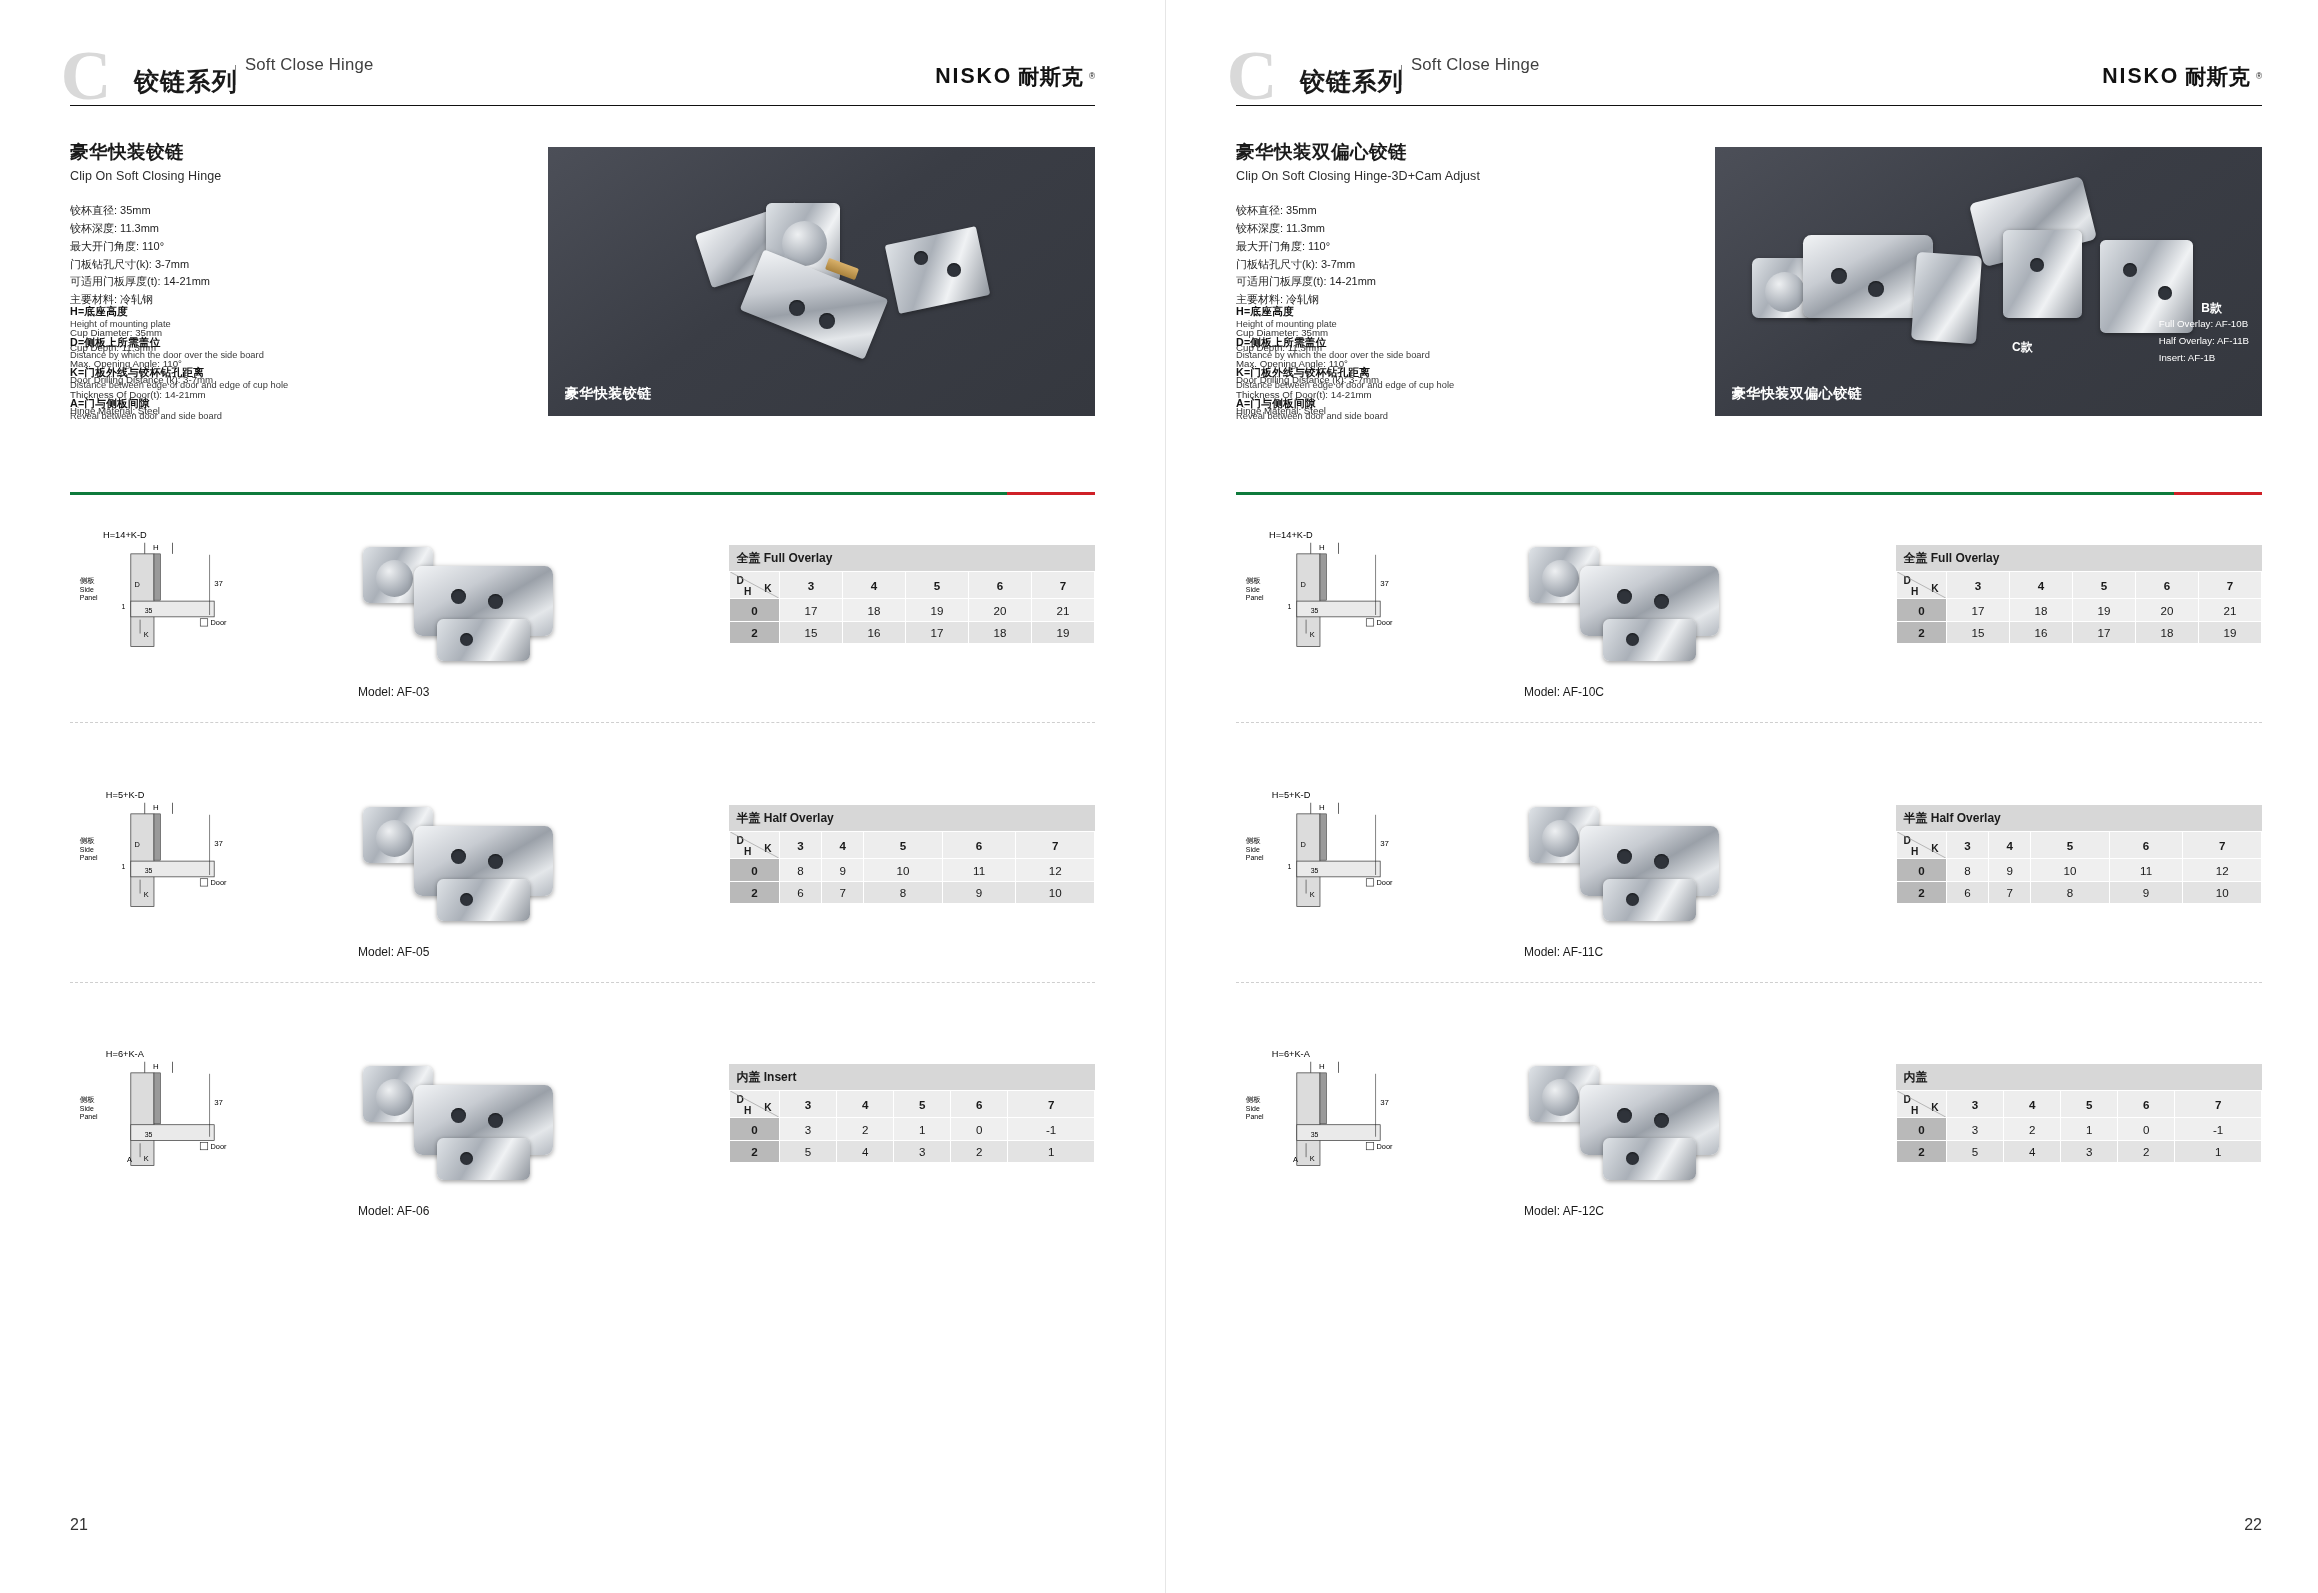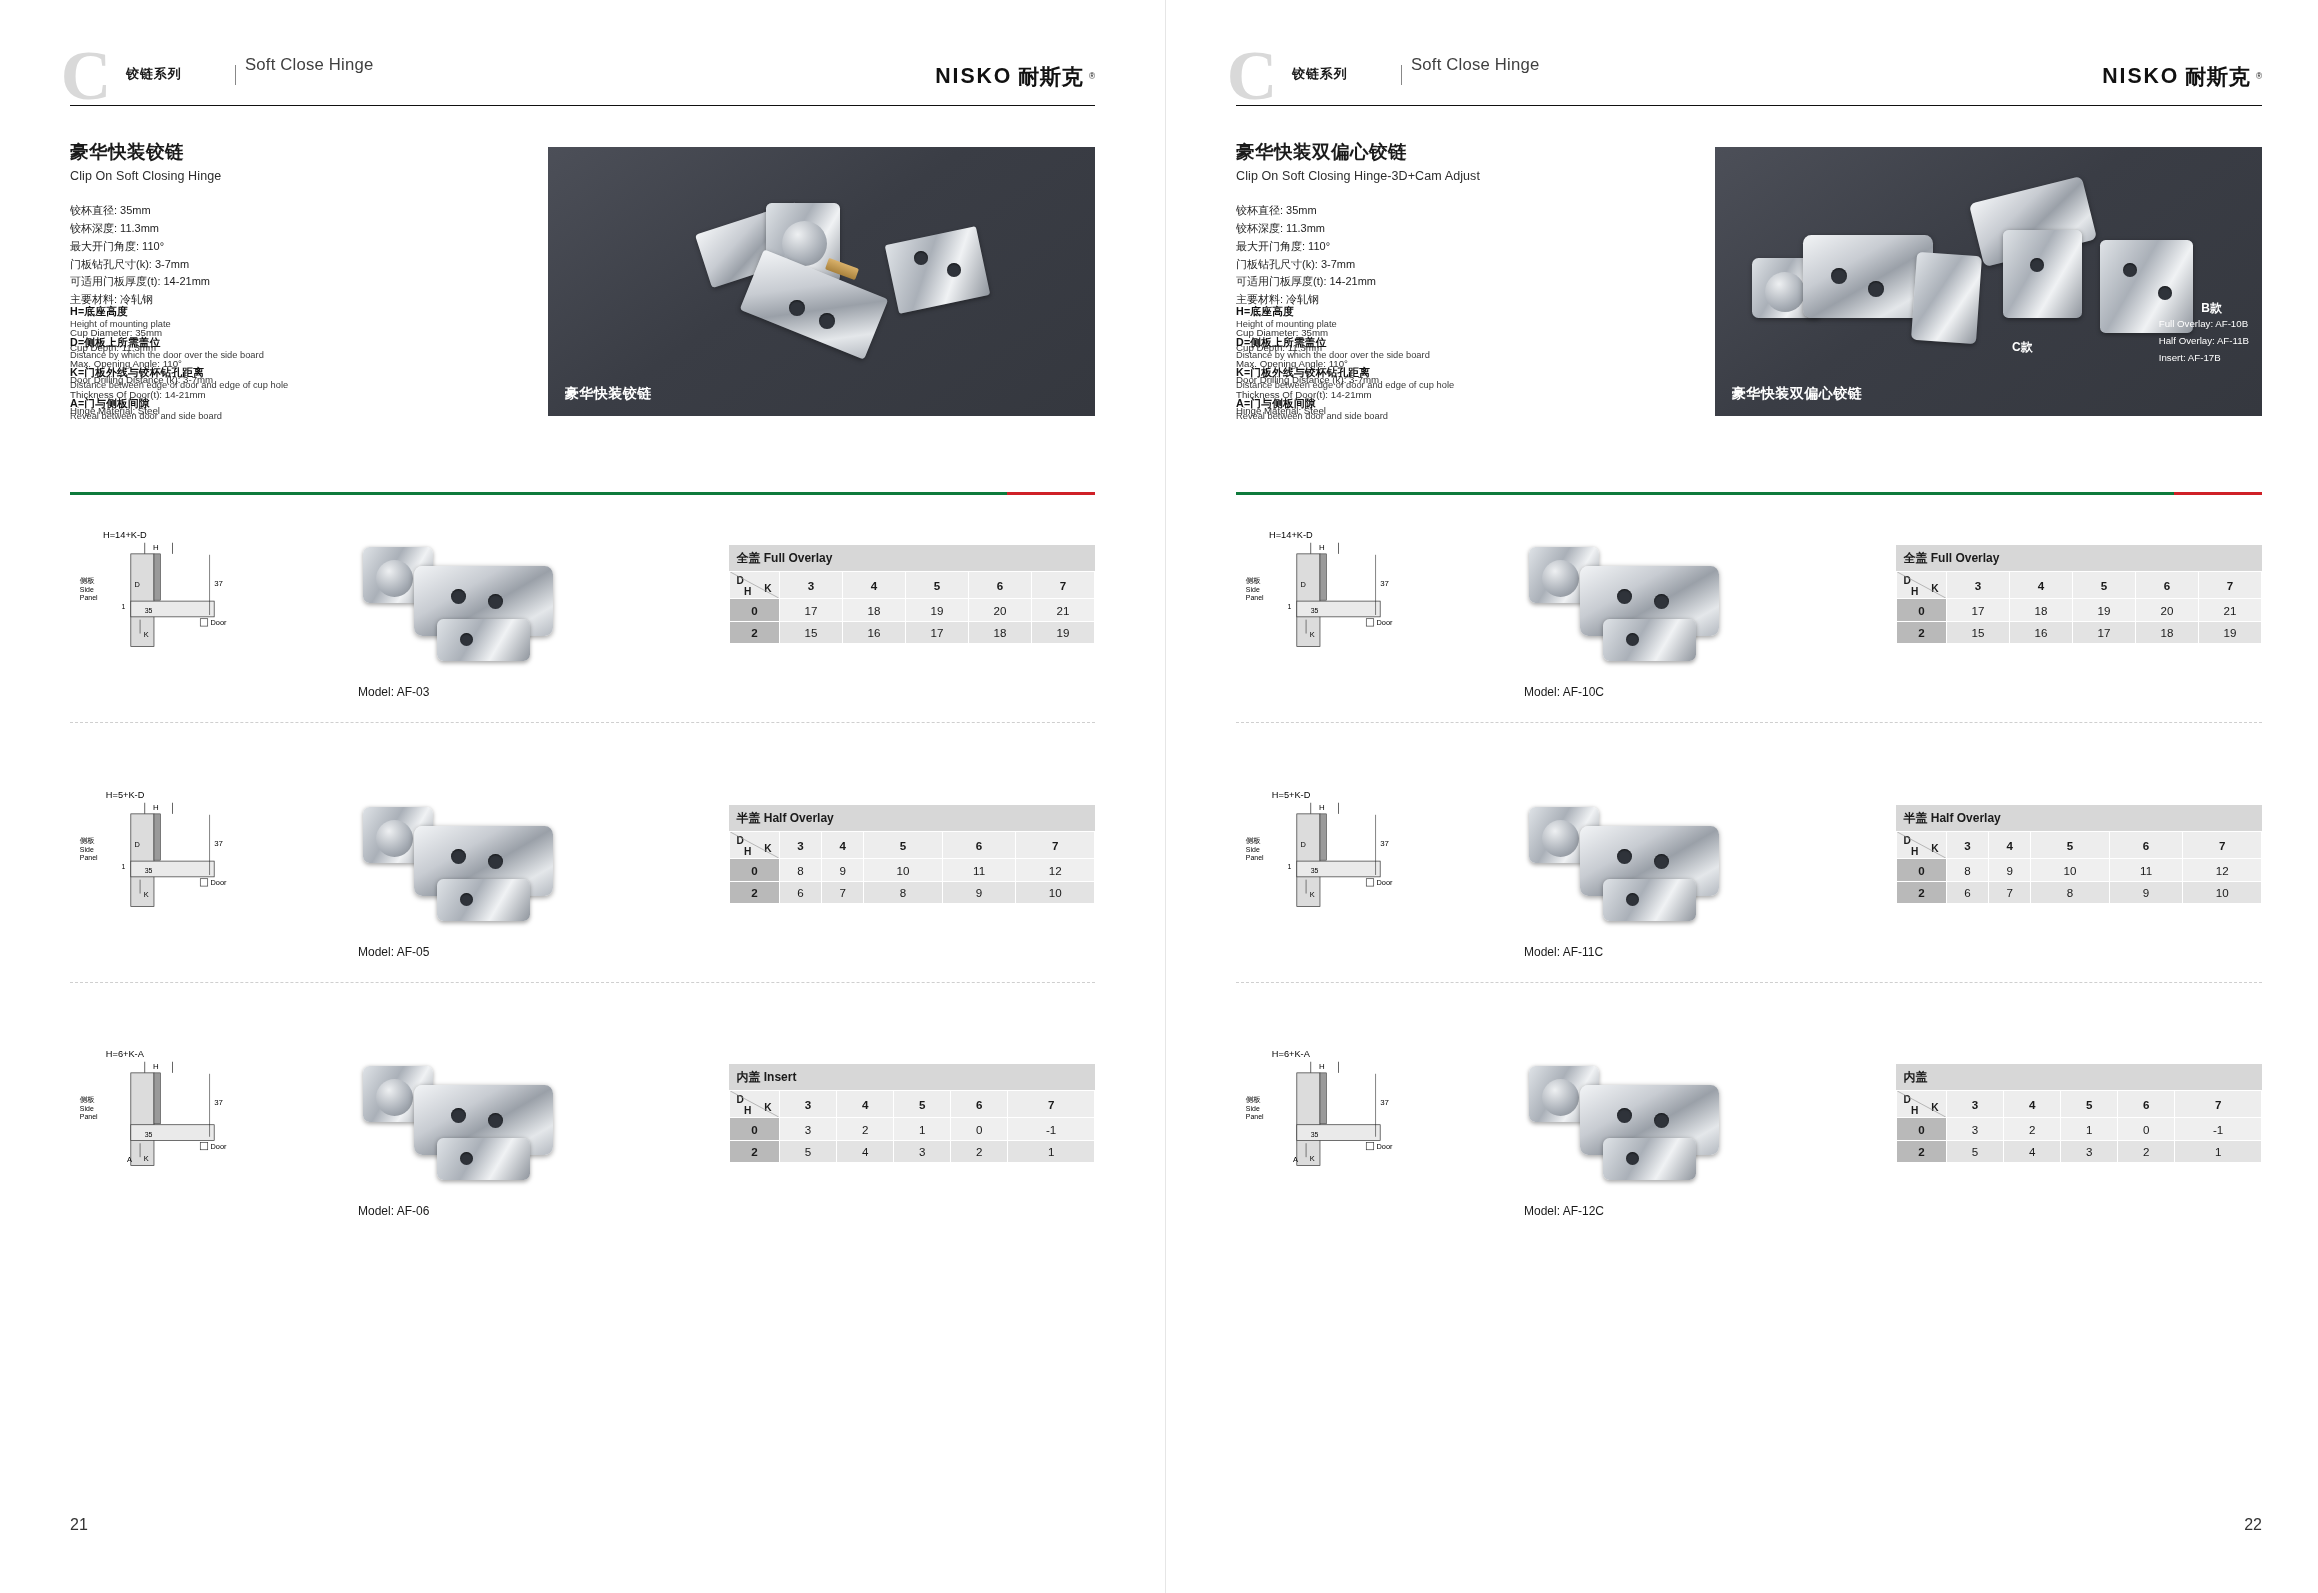--- a/index.html
+++ b/index.html
@@ -16,21 +16,21 @@
   .page.left{ border-right:0.5px solid #e6e6e6; }
 
   
   .hdr{ position:absolute; top:55px; left:70px; right:70px; height:51px; }
   .hdr-rule{ position:absolute; left:0; right:0; bottom:0; height:1.4px; background:#111; }
   .hdr-c{
     position:absolute; left:-9.3px; top:-14px;
     font-size:70px; font-weight:bold; color:#d9d9d9;
     font-family:"Liberation Serif", serif; line-height:1;
   }
-  .hdr-cn{ position:absolute; left:56px; top:10.2px; font-size:13px; font-weight:bold; letter-spacing:0.9px; }
+  .hdr-cn{ position:absolute; left:64px; top:10.2px; font-size:25px; font-weight:bold; letter-spacing:0.9px; }
   .hdr-bar{ position:absolute; left:165px; top:10.2px; width:1.4px; height:19.5px; background:#888; }
   .hdr-en{ position:absolute; left:175px; top:0; font-size:16.7px; color:#3f3f3f; letter-spacing:0.2px; }
   .logo{ position:absolute; right:0; top:6.5px; display:flex; align-items:center; gap:5.6px; }
   .logo-n{ font-size:21.3px; font-weight:bold; letter-spacing:1.9px; color:#111; font-family:"Liberation Sans", sans-serif; }
   .logo-cn{ font-size:21.3px; font-weight:bold; color:#111; letter-spacing:0.5px; }
   .logo-r{ font-size:8.3px; vertical-align:super; }
 
   
   .prod{ position:absolute; top:139px; left:70px; right:70px; height:278px; }
   .prod-title-cn{ font-size:18.5px; font-weight:bold; letter-spacing:0.5px; }
@@ -482,21 +482,21 @@
         <div class="hng hole" style="left:315px; top:111px; width:14px; height:14px;"></div>
         <div class="hng mtl2" style="left:385px; top:93px; width:93px; height:93px; border-radius:5.6px;"></div>
         <div class="hng hole" style="left:408px; top:116px; width:14px; height:14px;"></div>
         <div class="hng hole" style="left:443px; top:139px; width:14px; height:14px;"></div>
 
         <div class="label-cn-small" style="left:297px; bottom:60px;">C款</div>
         <div class="label-cn-small" style="right:40px; top:153px;">B款</div>
         <div class="model-list">
           <div>Full Overlay: AF-10B</div>
           <div>Half Overlay: AF-11B</div>
-          <div>Insert: AF-17B</div>
+          <div>Insert: AF-1B</div>
         </div>
         <div class="photo-cap">豪华快装双偏心铰链</div>
       </div>
     </div>
 
     <div class="rule"></div>
 
     <div class="row" style="top:524px;">
       <div class="diag">
         <svg viewBox="0 0 420 380">

